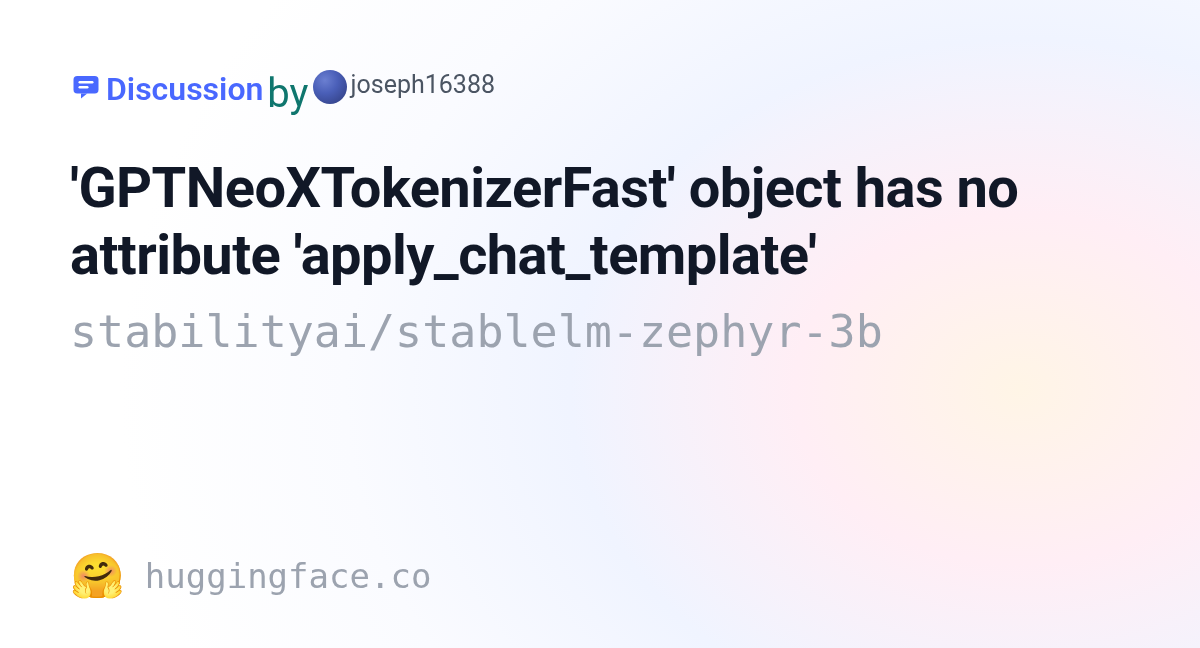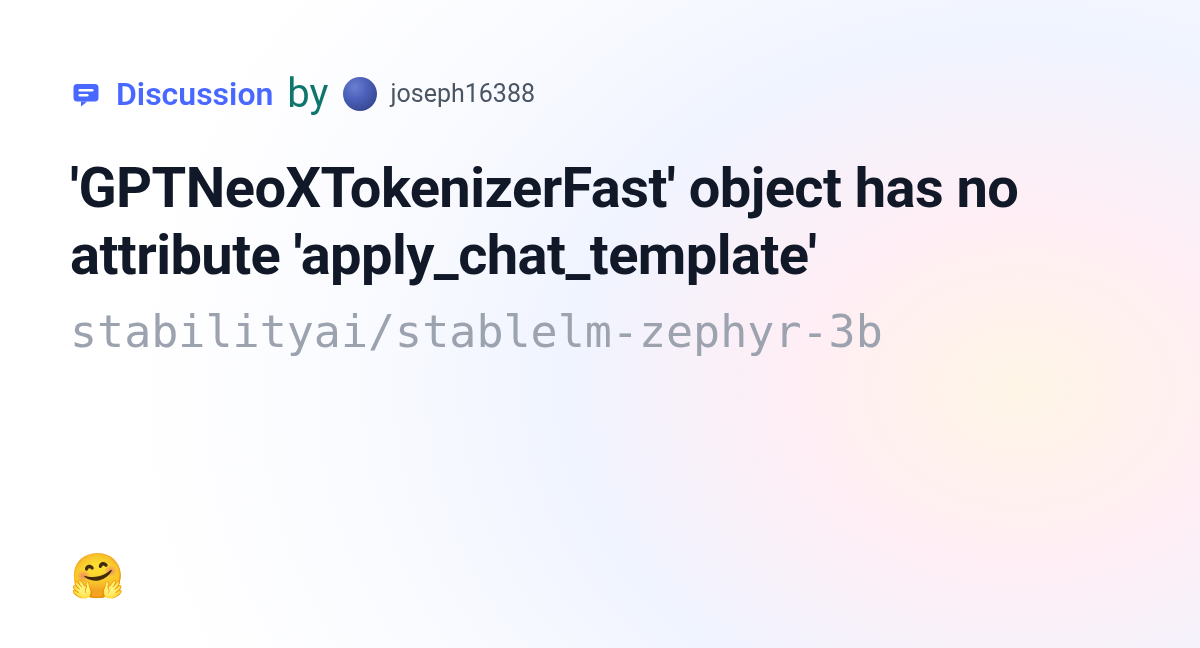--- a/index.html
+++ b/index.html
@@ -13,22 +13,22 @@
       font-family: -apple-system, BlinkMacSystemFont, "Segoe UI", Roboto, Helvetica, Arial, sans-serif;
       background: radial-gradient(ellipse 900px 700px at 85% 60%, #fff5e6 0%, #ffeef5 25%, #f0f4ff 50%, #fafbff 75%, #ffffff 100%);
       padding: 70px 70px 50px 70px;
       display: flex;
       flex-direction: column;
       position: relative;
       overflow: hidden;
     }
     .header-row {
       display: flex;
-      align-items: center;
-      gap: 14px;
+      align-items: flex-start;
+      gap: 4px;
       margin-bottom: 38px;
     }
     .discussion-icon {
       width: 32px;
       height: 32px;
       display: flex;
       align-items: center;
       justify-content: center;
     }
     .discussion-icon svg {
@@ -105,13 +105,14 @@
   <span class="avatar"></span>
   <span class="username">joseph16388</span>
 </div>
 
 <h1 class="title">'GPTNeoXTokenizerFast' object has no attribute 'apply_chat_template'</h1>
 
 <div class="repo-path">stabilityai/stablelm-zephyr-3b</div>
 
 <div class="footer">
   <span class="hf-emoji">🤗</span>
+  <span class="site-name">huggingface.co</span>
 </div>
 
 </body></html>

